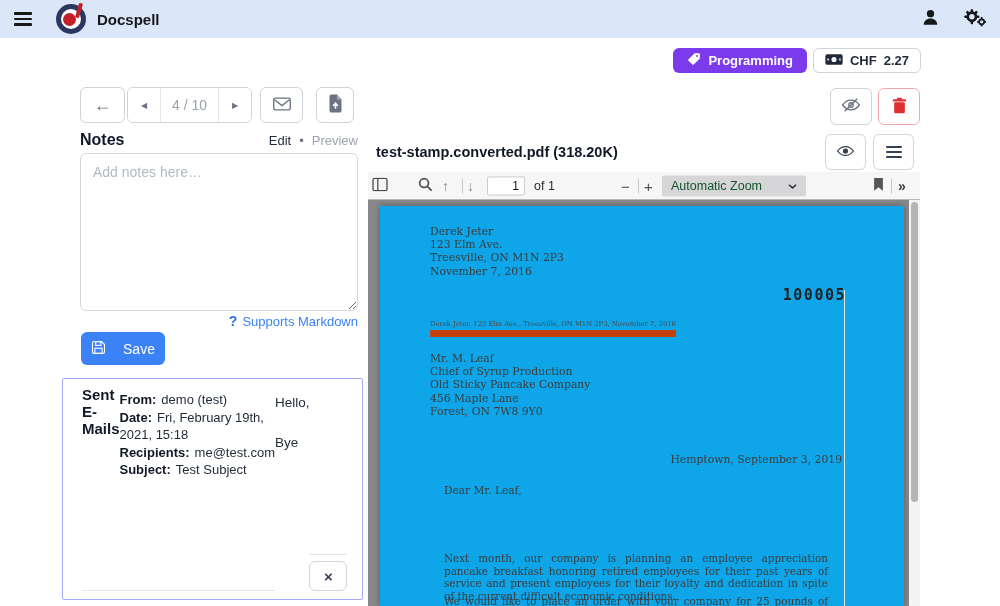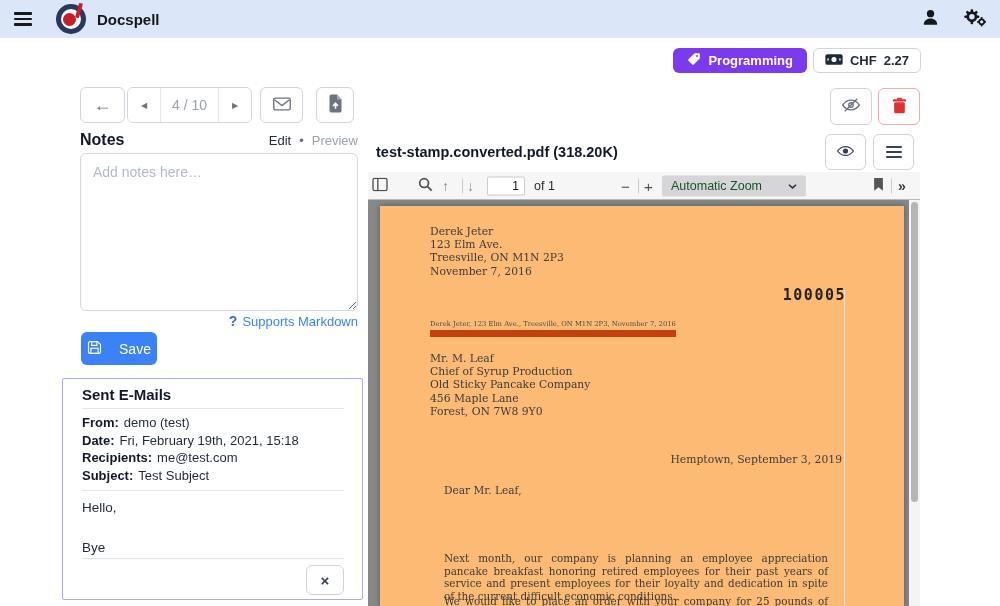--- a/index.html
+++ b/index.html
@@ -58,29 +58,29 @@
   .notes-area {
     position:absolute; left:80px; top:153px; width:278px; height:158px;
     border:1px solid #d3d7dd; border-radius:6px; padding:10px 12px;
     font-family:inherit; font-size:14px; color:#374151; outline:none;
   }
   .notes-area::placeholder { color:#b3bac4; }
   .md-hint { position:absolute; top:313px; left:80px; width:278px; text-align:right; font-size:13px; }
   .md-link { color:#3b82f6; text-decoration:none; cursor:pointer; }
   .md-q { font-weight:bold; color:#2f6fe0; margin-right:5px; font-size:14px; }
   .save-btn {
-    position:absolute; left:81px; top:332px; width:76px; height:33px;
+    position:absolute; left:81px; top:332px; width:84px; height:33px;
     background:#3b82f6; color:#fff; border:none; border-radius:6px; font-size:14px;
     display:flex; align-items:center; justify-content:center; gap:17px; cursor:pointer; font-family:inherit;
   }
   
   .mail-panel {
     position:absolute; left:62px; top:378px; width:301px; height:222px;
     border:1px solid #a5abfa; border-radius:2px; background:#fff;
-    padding:7px 18px 8px 19px; display:flex; flex-direction:column;
+    padding:7px 18px 8px 19px; display:flex; flex-direction:row;
   }
   .mail-heading { font-size:15px; font-weight:bold; color:#111827; padding-bottom:5px; border-bottom:1px solid #e2e5ea; }
   .mail-rows { padding:5px 0 6px 0; border-bottom:1px solid #e2e5ea; }
   .mail-row { font-size:13px; line-height:17.5px; color:#1f2937; }
   .mail-row b { color:#111827; margin-right:5px; }
   .mail-body { padding-top:7px; font-size:13.5px; line-height:20px; color:#1f2937; }
   .mail-body .line { min-height:20px; }
   .mail-foot { margin-top:auto; border-top:1px solid #e2e5ea; padding-top:6px; display:flex; justify-content:flex-end; }
   .mail-close { width:38px; height:30px; font-size:15px; font-weight:bold; color:#374151; }
   
@@ -108,21 +108,21 @@
     padding:0 9px; gap:26px; font-size:12.5px; color:#14532d; cursor:pointer; border:none; font-family:inherit;
   }
   .arrow-glyph { font-size:14px; color:#8a8a8a; }
   .pm-glyph { font-size:15px; color:#4d4d4d; }
   .more-glyph { font-size:14px; font-weight:bold; color:#3d3d3d; }
   
   .viewer-body { position:absolute; left:368px; top:200px; width:552px; height:406px; background:#87888a; }
   .scroll-track { position:absolute; right:0; top:0; width:11px; height:100%; background:#f4f4f4; }
   .scroll-thumb { position:absolute; left:2px; top:2px; width:7px; height:300px; background:#b5b5b8; border-radius:4px; cursor:pointer; }
   .pdf-page {
-    position:absolute; left:12px; top:6px; width:524px; height:400px; background:#fdba74;
+    position:absolute; left:12px; top:6px; width:524px; height:400px; background:#0ea5e9;
     box-shadow:0 0 6px rgba(0,0,0,.35); overflow:hidden;
     font-family:"DejaVu Serif",serif; color:#3c3c3c;
   }
   .pdf-page > div { position:absolute; }
   .sender-block { left:50px; top:19px; font-size:10.8px; line-height:13.2px; }
   .stamp-number { right:58px; top:80px; font-family:"DejaVu Sans Mono",monospace; font-size:15px; font-weight:600; letter-spacing:1.5px; color:#222; }
   .sender-summary { left:50px; top:114px; font-size:6.8px; color:#4a4a4a; border-bottom:7px solid #c2410c; padding-bottom:1.5px; }
   .recipient-block { left:50px; top:146px; font-size:10.8px; line-height:13.2px; }
   .place-date { right:62px; top:247px; font-size:10.8px; }
   .salutation { left:64px; top:278px; font-size:10.6px; }

